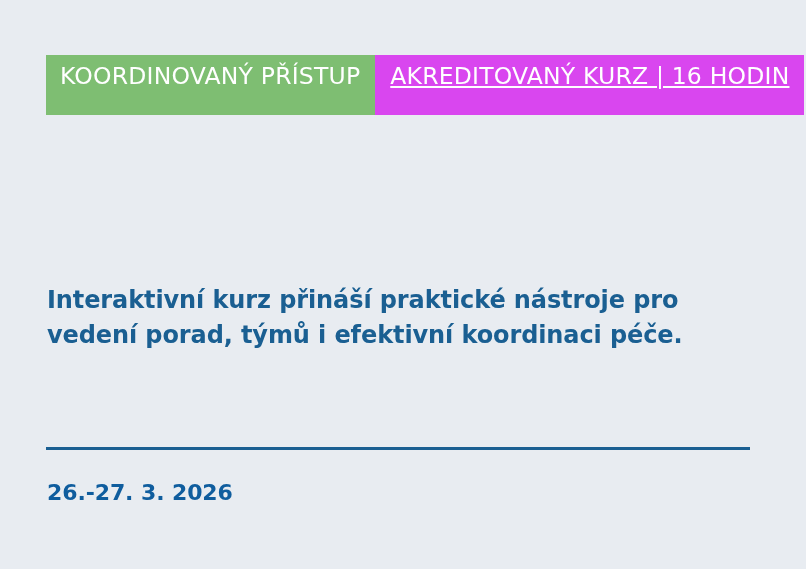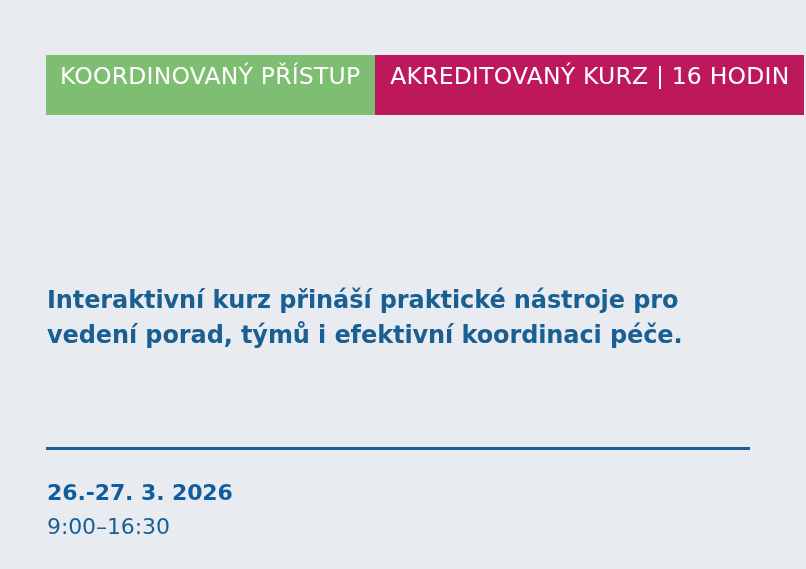--- a/index.html
+++ b/index.html
@@ -43,22 +43,23 @@
     font-weight: 400;
     letter-spacing: 0.2px;
     white-space: nowrap;
     line-height: 1;
   }
   .banner-green {
     background: #7ebe72;
     padding: 0 15px 16px 14px;
   }
   .banner-blue {
-    background: #be185d;
+    background: #d946ef;
     padding: 0 15px 16px 15px;
+    text-decoration: underline;
   }
 
   
   .headline {
     position: absolute;
     left: 47px;
     top: 167px;
     width: 640px;
     color: #0f5d9e;
     font-size: 25px;
@@ -123,16 +124,15 @@
     <div class="banner banner-blue">AKREDITOVANÝ KURZ | 16 HODIN</div>
   </div>
 
 
   <div class="body-copy">Interaktivní kurz přináší praktické nástroje pro vedení porad, týmů i efektivní koordinaci péče.</div>
 
   <div class="divider"></div>
 
   <div class="date-block">
     <div class="date-line">26.-27. 3. 2026</div>
-    <div class="time-line">9:00–16:30</div>
   </div>
 
 </div>
 
 </body></html>

